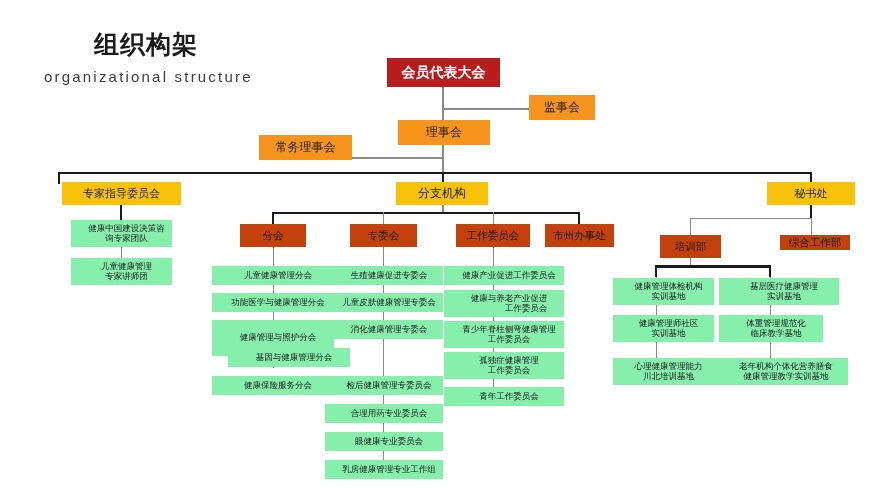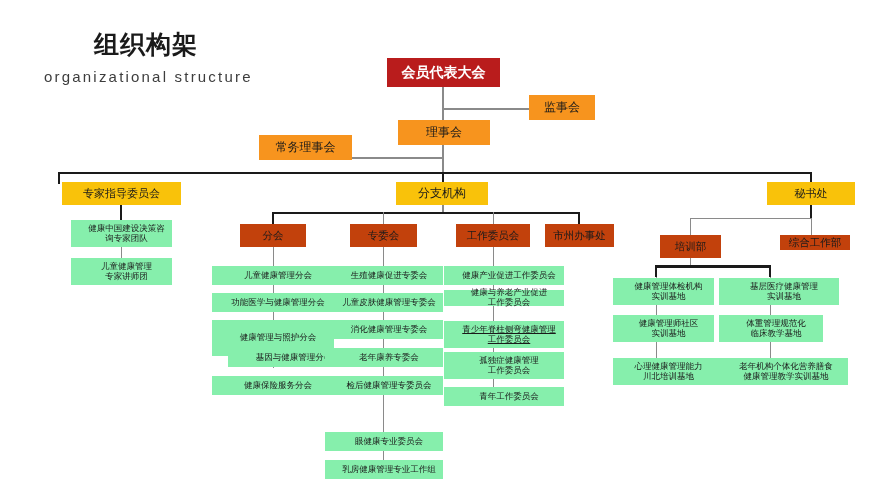--- a/index.html
+++ b/index.html
@@ -97,30 +97,30 @@
   <div class="node n-teal" style="left:212px;top:266px;width:122px;height:19px;">儿童健康管理分会</div>
   <div class="node n-teal" style="left:212px;top:293px;width:122px;height:19px;">功能医学与健康管理分会</div>
   <div class="node n-teal" style="left:212px;top:320px;width:122px;height:36px;">健康管理与照护分会</div>
   <div class="node n-teal" style="left:212px;top:348px;width:122px;height:19px;margin-left:16px;">基因与健康管理分会</div>
   <div class="node n-teal" style="left:212px;top:376px;width:122px;height:19px;">健康保险服务分会</div>
 
   <div class="ln" style="left:383px;top:247px;width:1px;height:230px;"></div>
   <div class="node n-teal" style="left:325px;top:266px;width:118px;height:19px;">生殖健康促进专委会</div>
   <div class="node n-teal" style="left:325px;top:293px;width:118px;height:19px;">儿童皮肤健康管理专委会</div>
   <div class="node n-teal" style="left:325px;top:320px;width:118px;height:19px;">消化健康管理专委会</div>
-  <div class="node n-teal" style="left:325px;top:348px;width:118px;height:19px;">老年康养专委会</div>
   <div class="node n-teal" style="left:325px;top:376px;width:118px;height:19px;">检后健康管理专委员会</div>
+  <div class="node n-teal" style="left:325px;top:404px;width:118px;height:19px;">合理用药专业委员会</div>
   <div class="node n-teal" style="left:325px;top:432px;width:118px;height:19px;">眼健康专业委员会</div>
   <div class="node n-teal" style="left:325px;top:460px;width:118px;height:19px;">乳房健康管理专业工作组</div>
 
   <div class="ln" style="left:493px;top:247px;width:1px;height:150px;"></div>
   <div class="node n-teal" style="left:444px;top:266px;width:120px;height:19px;">健康产业促进工作委员会</div>
-  <div class="node n-teal" style="left:444px;top:290px;width:120px;height:16px;">健康与养老产业促进
+  <div class="node n-teal" style="left:444px;top:290px;width:120px;height:27px;text-align:right;">健康与养老产业促进
 工作委员会</div>
-  <div class="node n-teal" style="left:444px;top:321px;width:120px;height:27px;text-decoration:underline;">青少年脊柱侧弯健康管理
+  <div class="node n-teal" style="left:444px;top:321px;width:120px;height:27px;">青少年脊柱侧弯健康管理
 工作委员会</div>
   <div class="node n-teal" style="left:444px;top:352px;width:120px;height:27px;">孤独症健康管理
 工作委员会</div>
   <div class="node n-teal" style="left:444px;top:387px;width:120px;height:19px;">青年工作委员会</div>
 
   <div class="ln-dark" style="left:810px;top:205px;width:2px;height:13px;"></div>
   <div class="ln" style="left:690px;top:218px;width:122px;height:1px;"></div>
   <div class="ln" style="left:690px;top:218px;width:1px;height:17px;"></div>
   <div class="ln" style="left:811px;top:218px;width:1px;height:17px;"></div>
 

